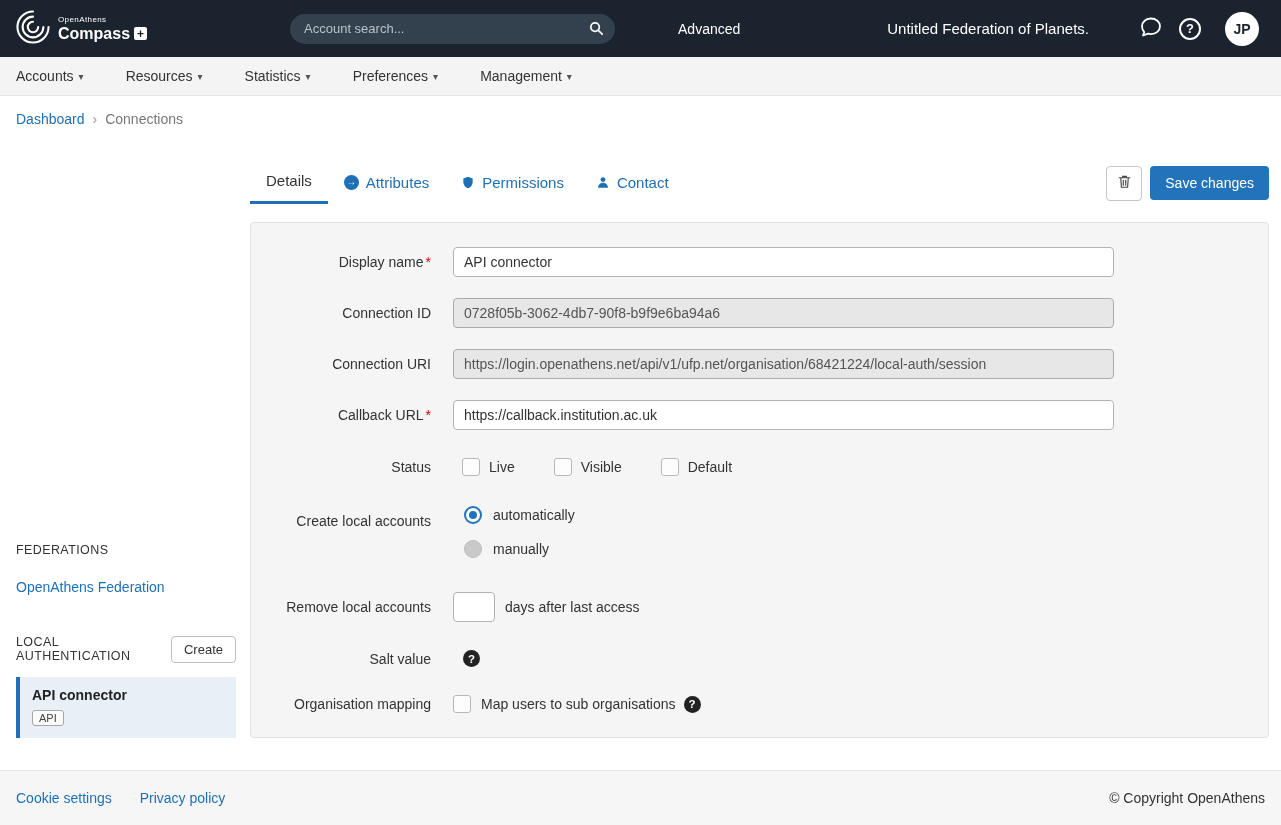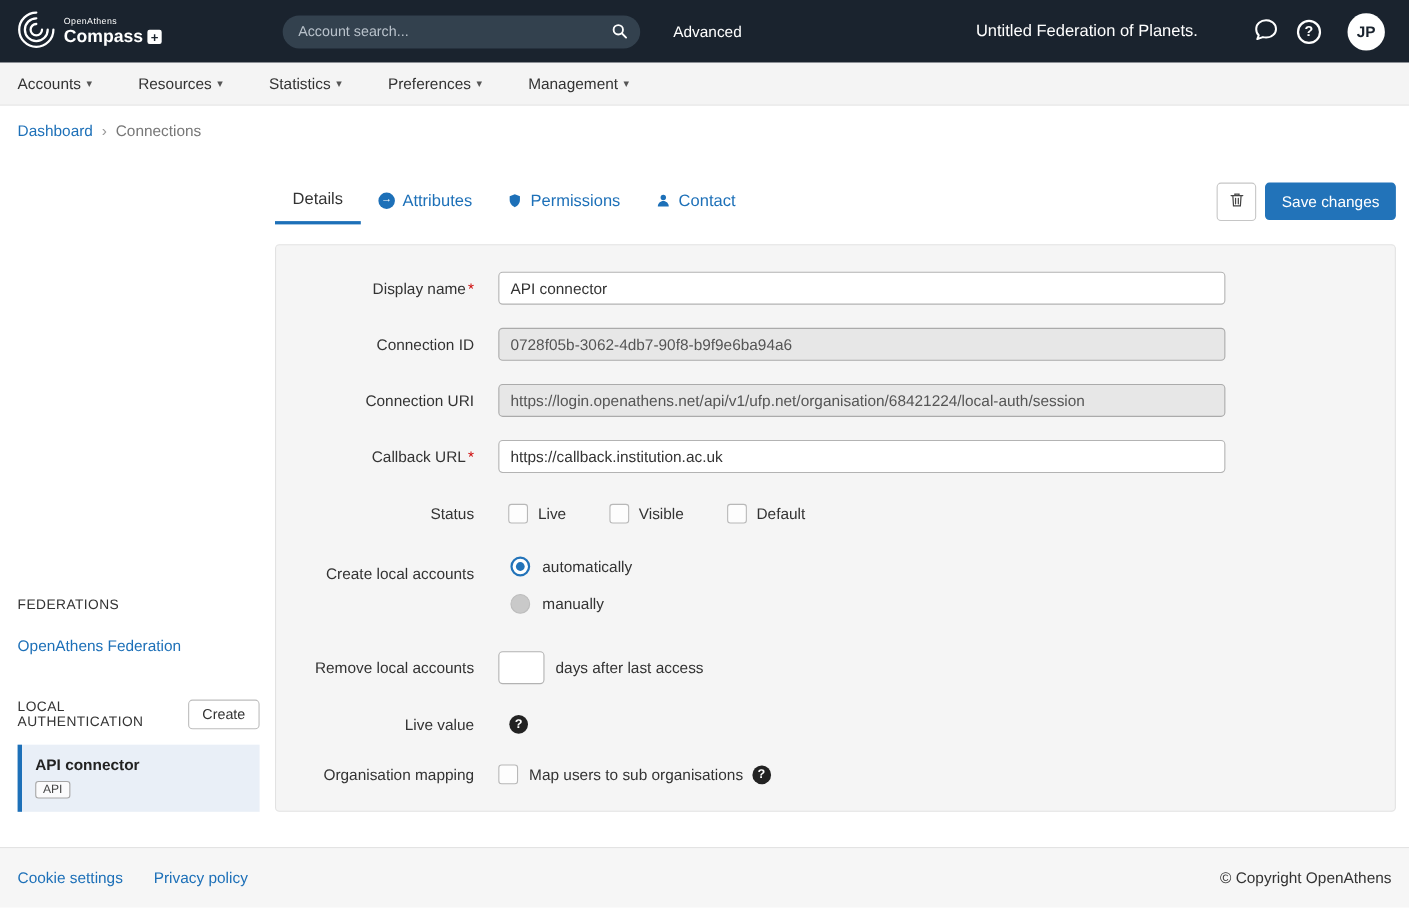--- a/index.html
+++ b/index.html
@@ -1,20 +1,20 @@
 <!DOCTYPE html>
 <html><head>
 <meta charset="utf-8">
 <style>
   * { margin:0; padding:0; box-sizing:border-box; }
   html,body { width:1281px; height:825px; overflow:hidden; background:#fff;
     font-family:"Liberation Sans", sans-serif; font-size:14px; color:#333; }
 
   
-  .topbar { height:57px; background:#1a232e; display:flex; align-items:center; padding:0 22px 0 14px; }
+  .topbar { height:57px; background:#1a232e; display:flex; align-items:center; padding:0 22px 0 14px;gap:33px; }
   .brand { display:flex; align-items:center; cursor:pointer; }
   .brand-text { margin-left:6px; color:#fff; line-height:1; }
   .brand-top { font-size:8px; letter-spacing:.4px; display:block; margin-bottom:2px; }
   .brand-bottom { font-size:16px; font-weight:bold; display:flex; align-items:center; }
   .plus-box { width:13px; height:13px; background:#fff; border-radius:2px; color:#1a232e;
     font-size:12px; font-weight:bold; display:inline-flex; align-items:center; justify-content:center;
     margin-left:4px; line-height:1; }
   .searchwrap { margin-left:110px; position:relative; }
   .search-input { width:325px; height:30px; background:#33414e; border:none; border-radius:15px;
     color:#e8edf2; padding:0 38px 0 14px; font-size:13px; outline:none; }
@@ -307,21 +307,21 @@
         </div>
       </div>
 
       <div class="form-row" style="margin-top:34px;">
         <label class="f-label">Remove local accounts</label>
         <input class="small-input" type="text" value="365" style="">
         <span class="inline-label">days after last access</span>
       </div>
 
       <div class="form-row" style="margin-top:28px;">
-        <label class="f-label">Live value</label>
+        <label class="f-label">Salt value</label>
         <span class="q-icon" style="margin-left:10px;">?</span>
       </div>
 
       <div class="form-row" style="margin-top:28px;">
         <label class="f-label">Organisation mapping</label>
         <span class="checkbox"></span>
         <span class="inline-label">Map users to sub organisations</span>
         <span class="q-icon" style="margin-left:8px;">?</span>
       </div>
 

